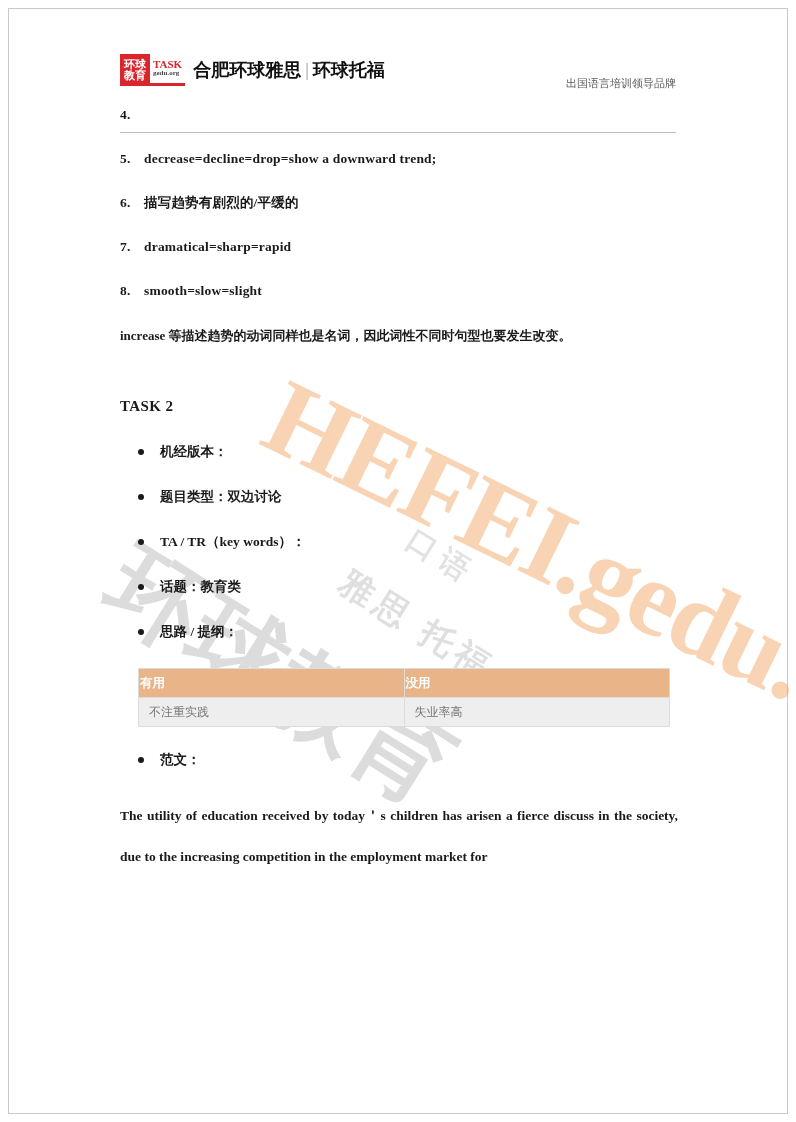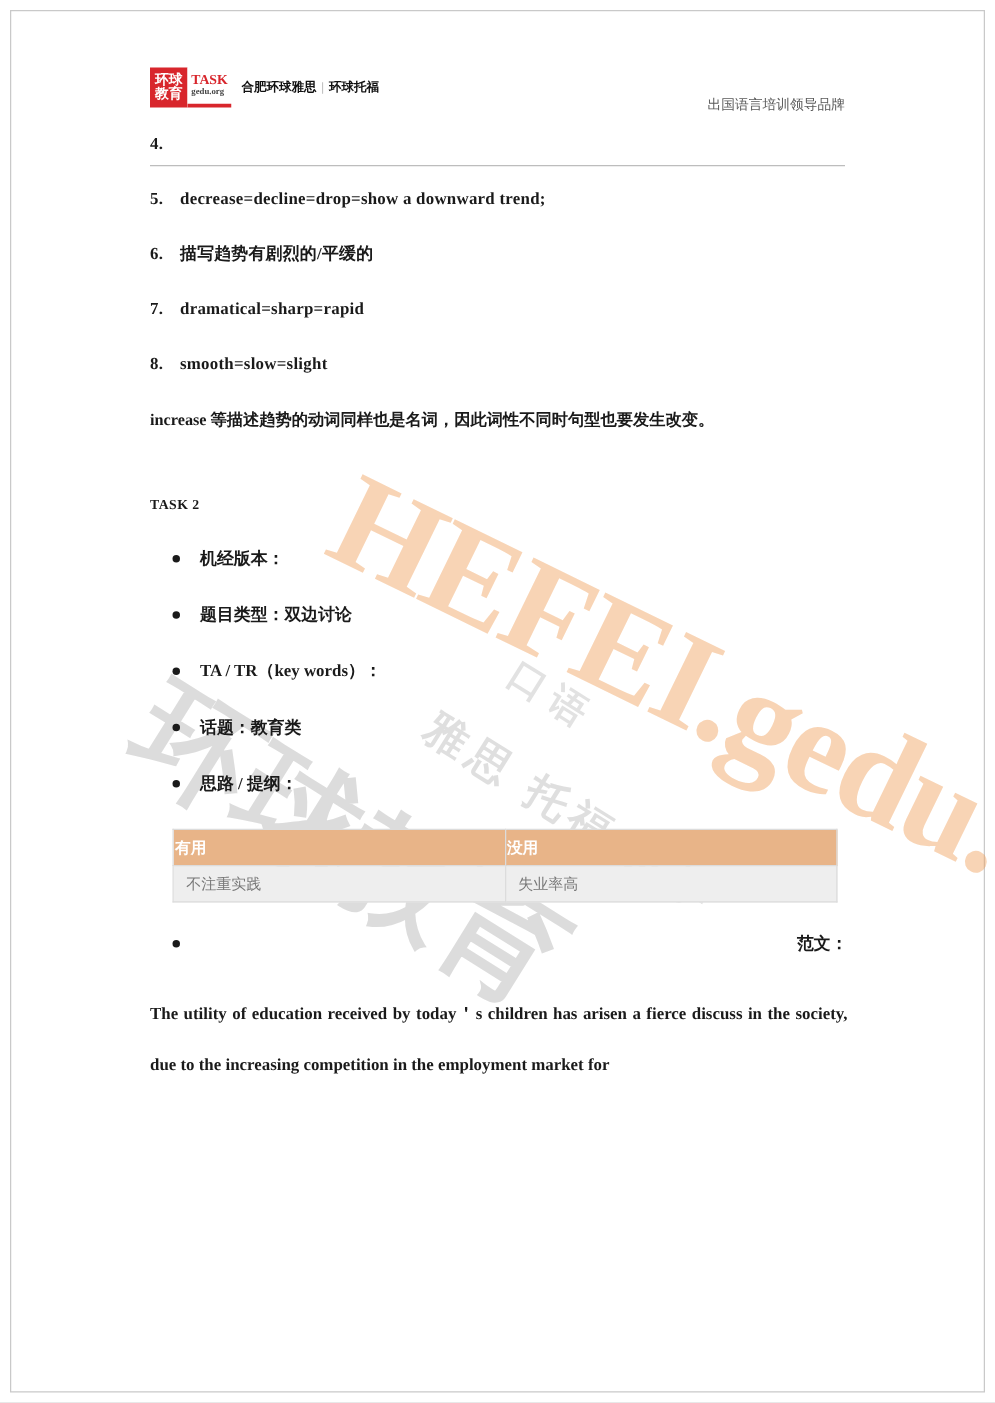--- a/index.html
+++ b/index.html
@@ -68,21 +68,21 @@
     display: flex;
     flex-direction: column;
     justify-content: center;
     padding: 0 3px;
     border-bottom: 3px solid #d8262c;
     line-height: 9px;
   }
   .logo-en .hefei-big { font-size: 11px; }
   .logo-en .gedu { font-size: 7px; color: #444; }
   .logo-text {
-    font-size: 10px;
+    font-size: 18px;
     color: #111;
     font-weight: bold;
     margin-left: 8px;
     white-space: nowrap;
     text-align: center;
   }
   .logo-text .sep { color: #999; font-weight: normal; margin: 0 4px; }
   .header-right {
     position: absolute;
     right: 120px;
@@ -177,21 +177,21 @@
     width: 24px;
     flex: none;
   }
   .note-line {
     font-size: 13px;
     font-weight: bold;
     margin: 0 0 52px 0;
     line-height: 20px;
   }
   .task-title {
-    font-size: 11px;
+    font-size: 15px;
     font-weight: bold;
     margin: 0 0 28px 0;
     letter-spacing: 0.4px;
   }
   .para {
     font-size: 13.5px;
     font-weight: bold;
     line-height: 41px;
     margin: 0 0 16px 0;
     text-align: justify;
@@ -246,21 +246,20 @@
     padding-left: 10px;
     border: 1px solid #dcdcdc;
     font-weight: normal;
   }
   .bullet-single {
     position: relative;
     font-size: 13.5px;
     font-weight: bold;
     padding-left: 40px;
     margin: 0 0 26px 0;
-    text-align: right;
   }
   .bullet-single::before {
     content: "";
     position: absolute;
     left: 18px;
     top: 6px;
     width: 6px;
     height: 6px;
     background: #1a1a1a;
     border-radius: 50%;

